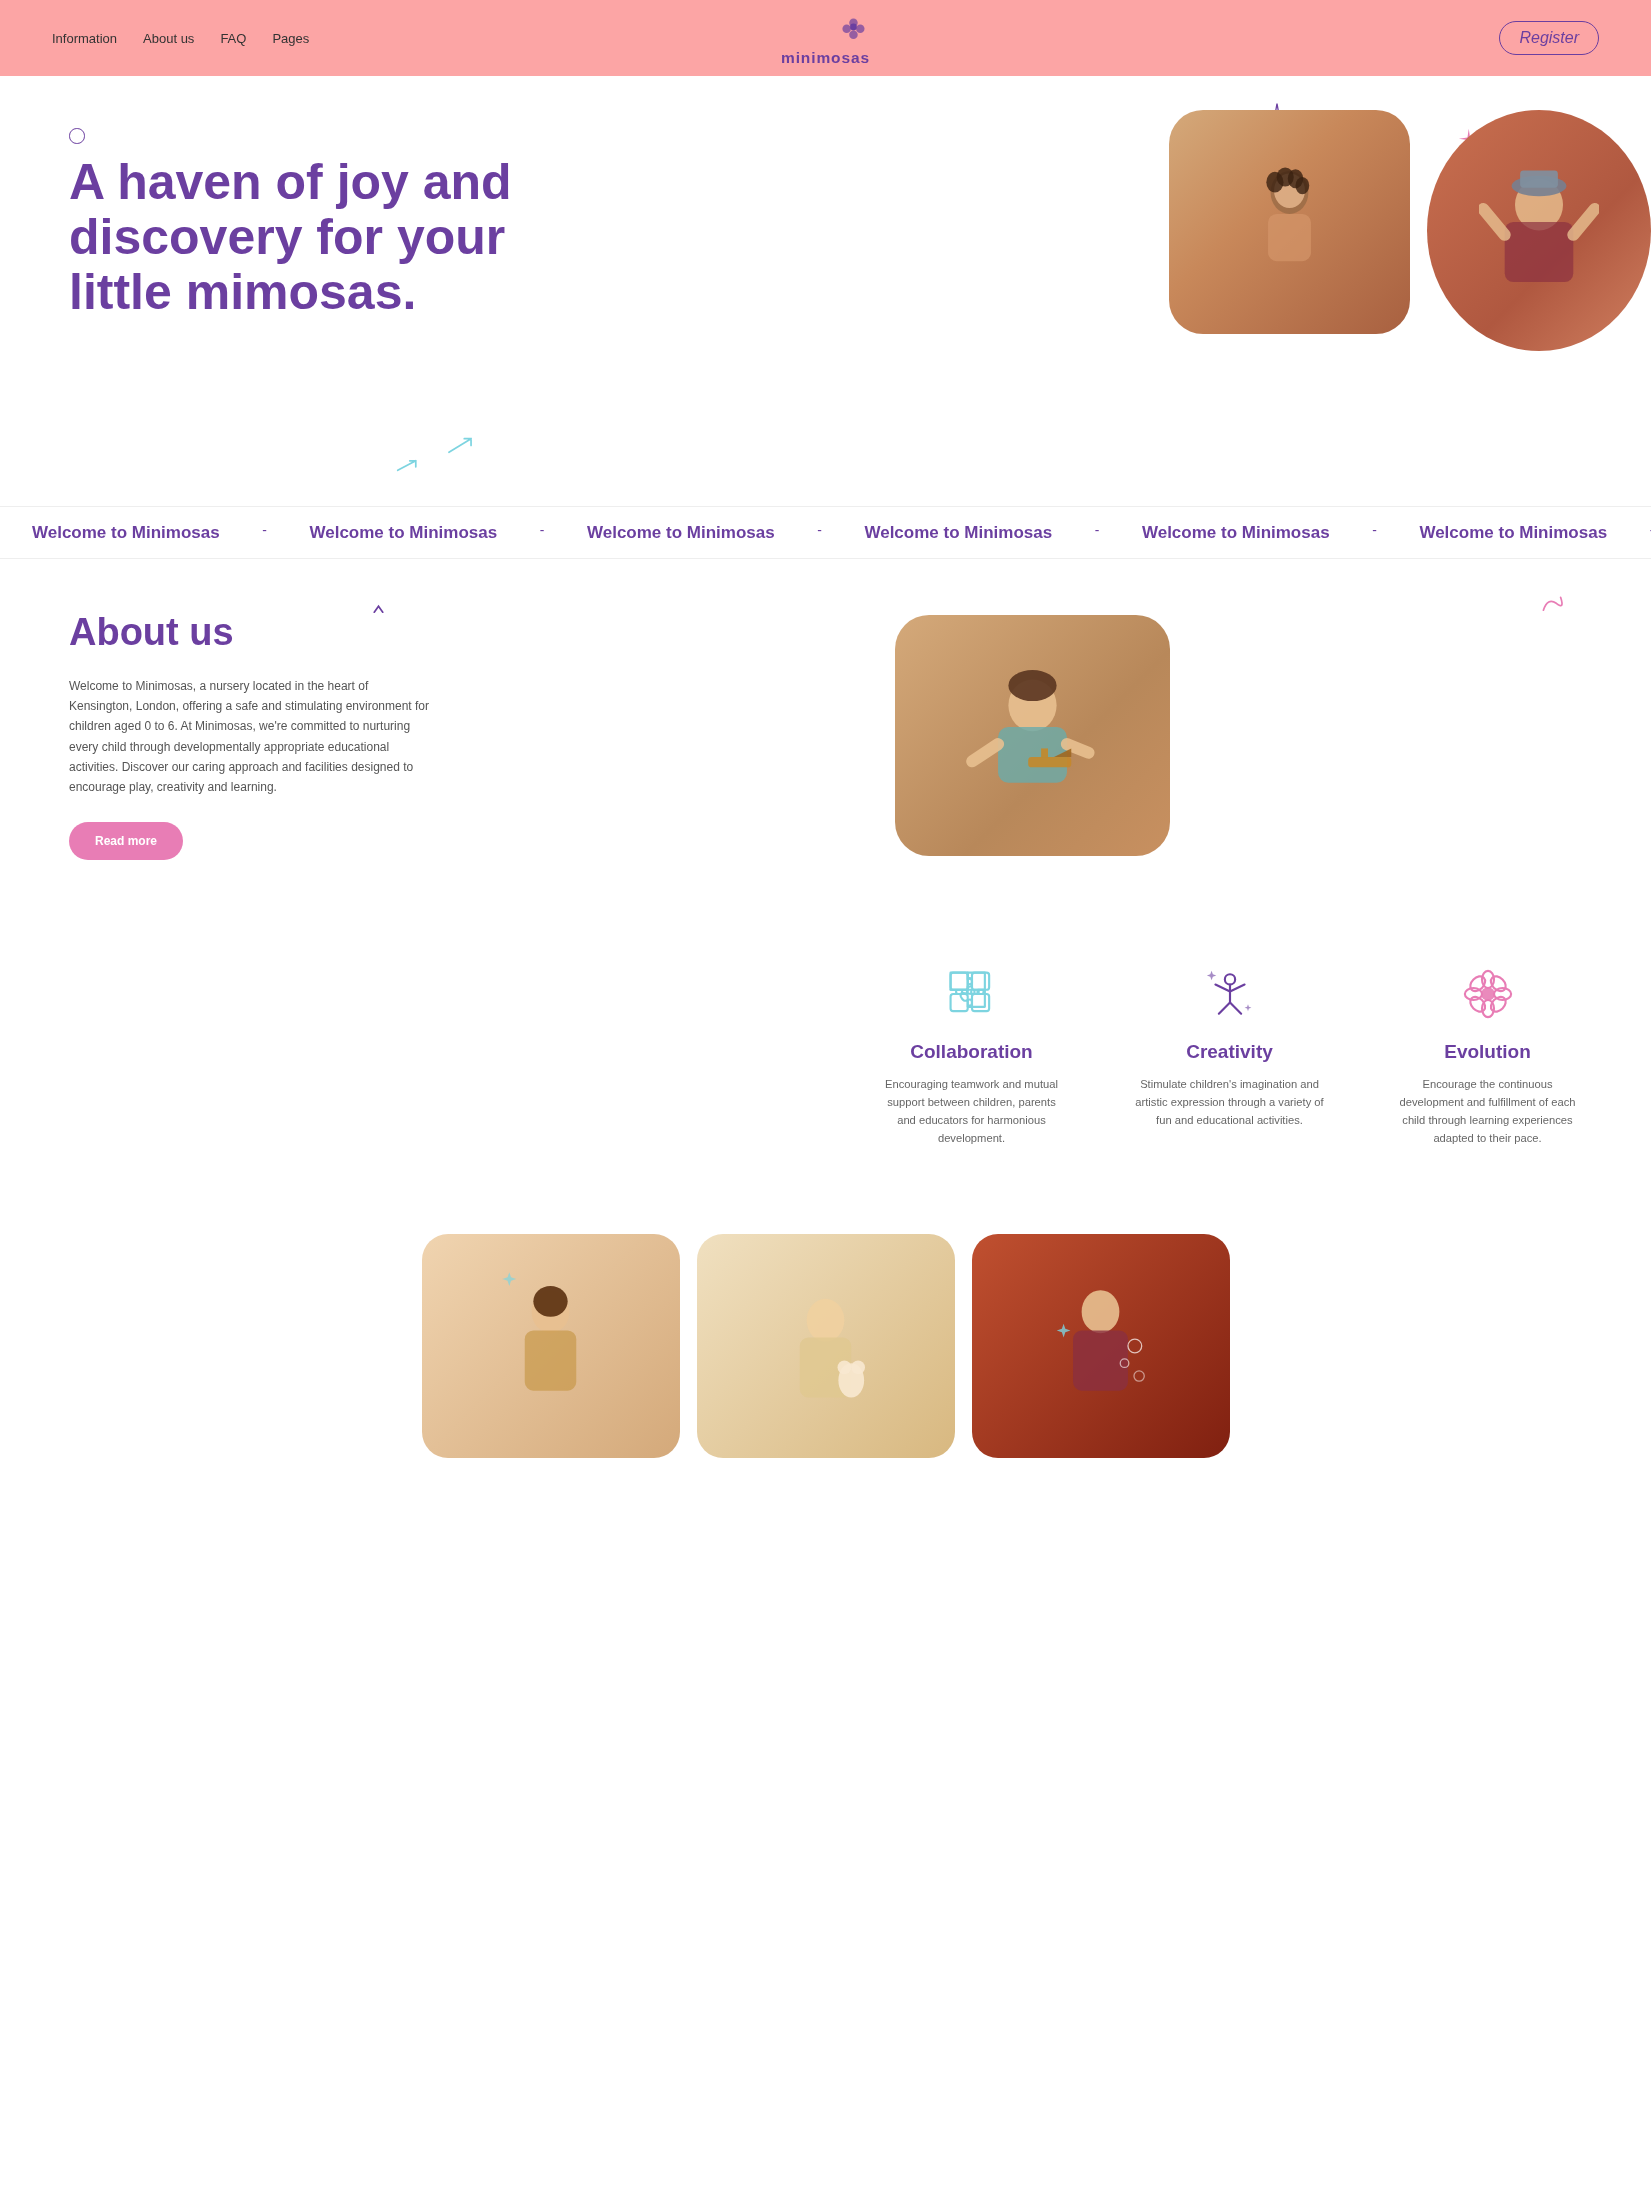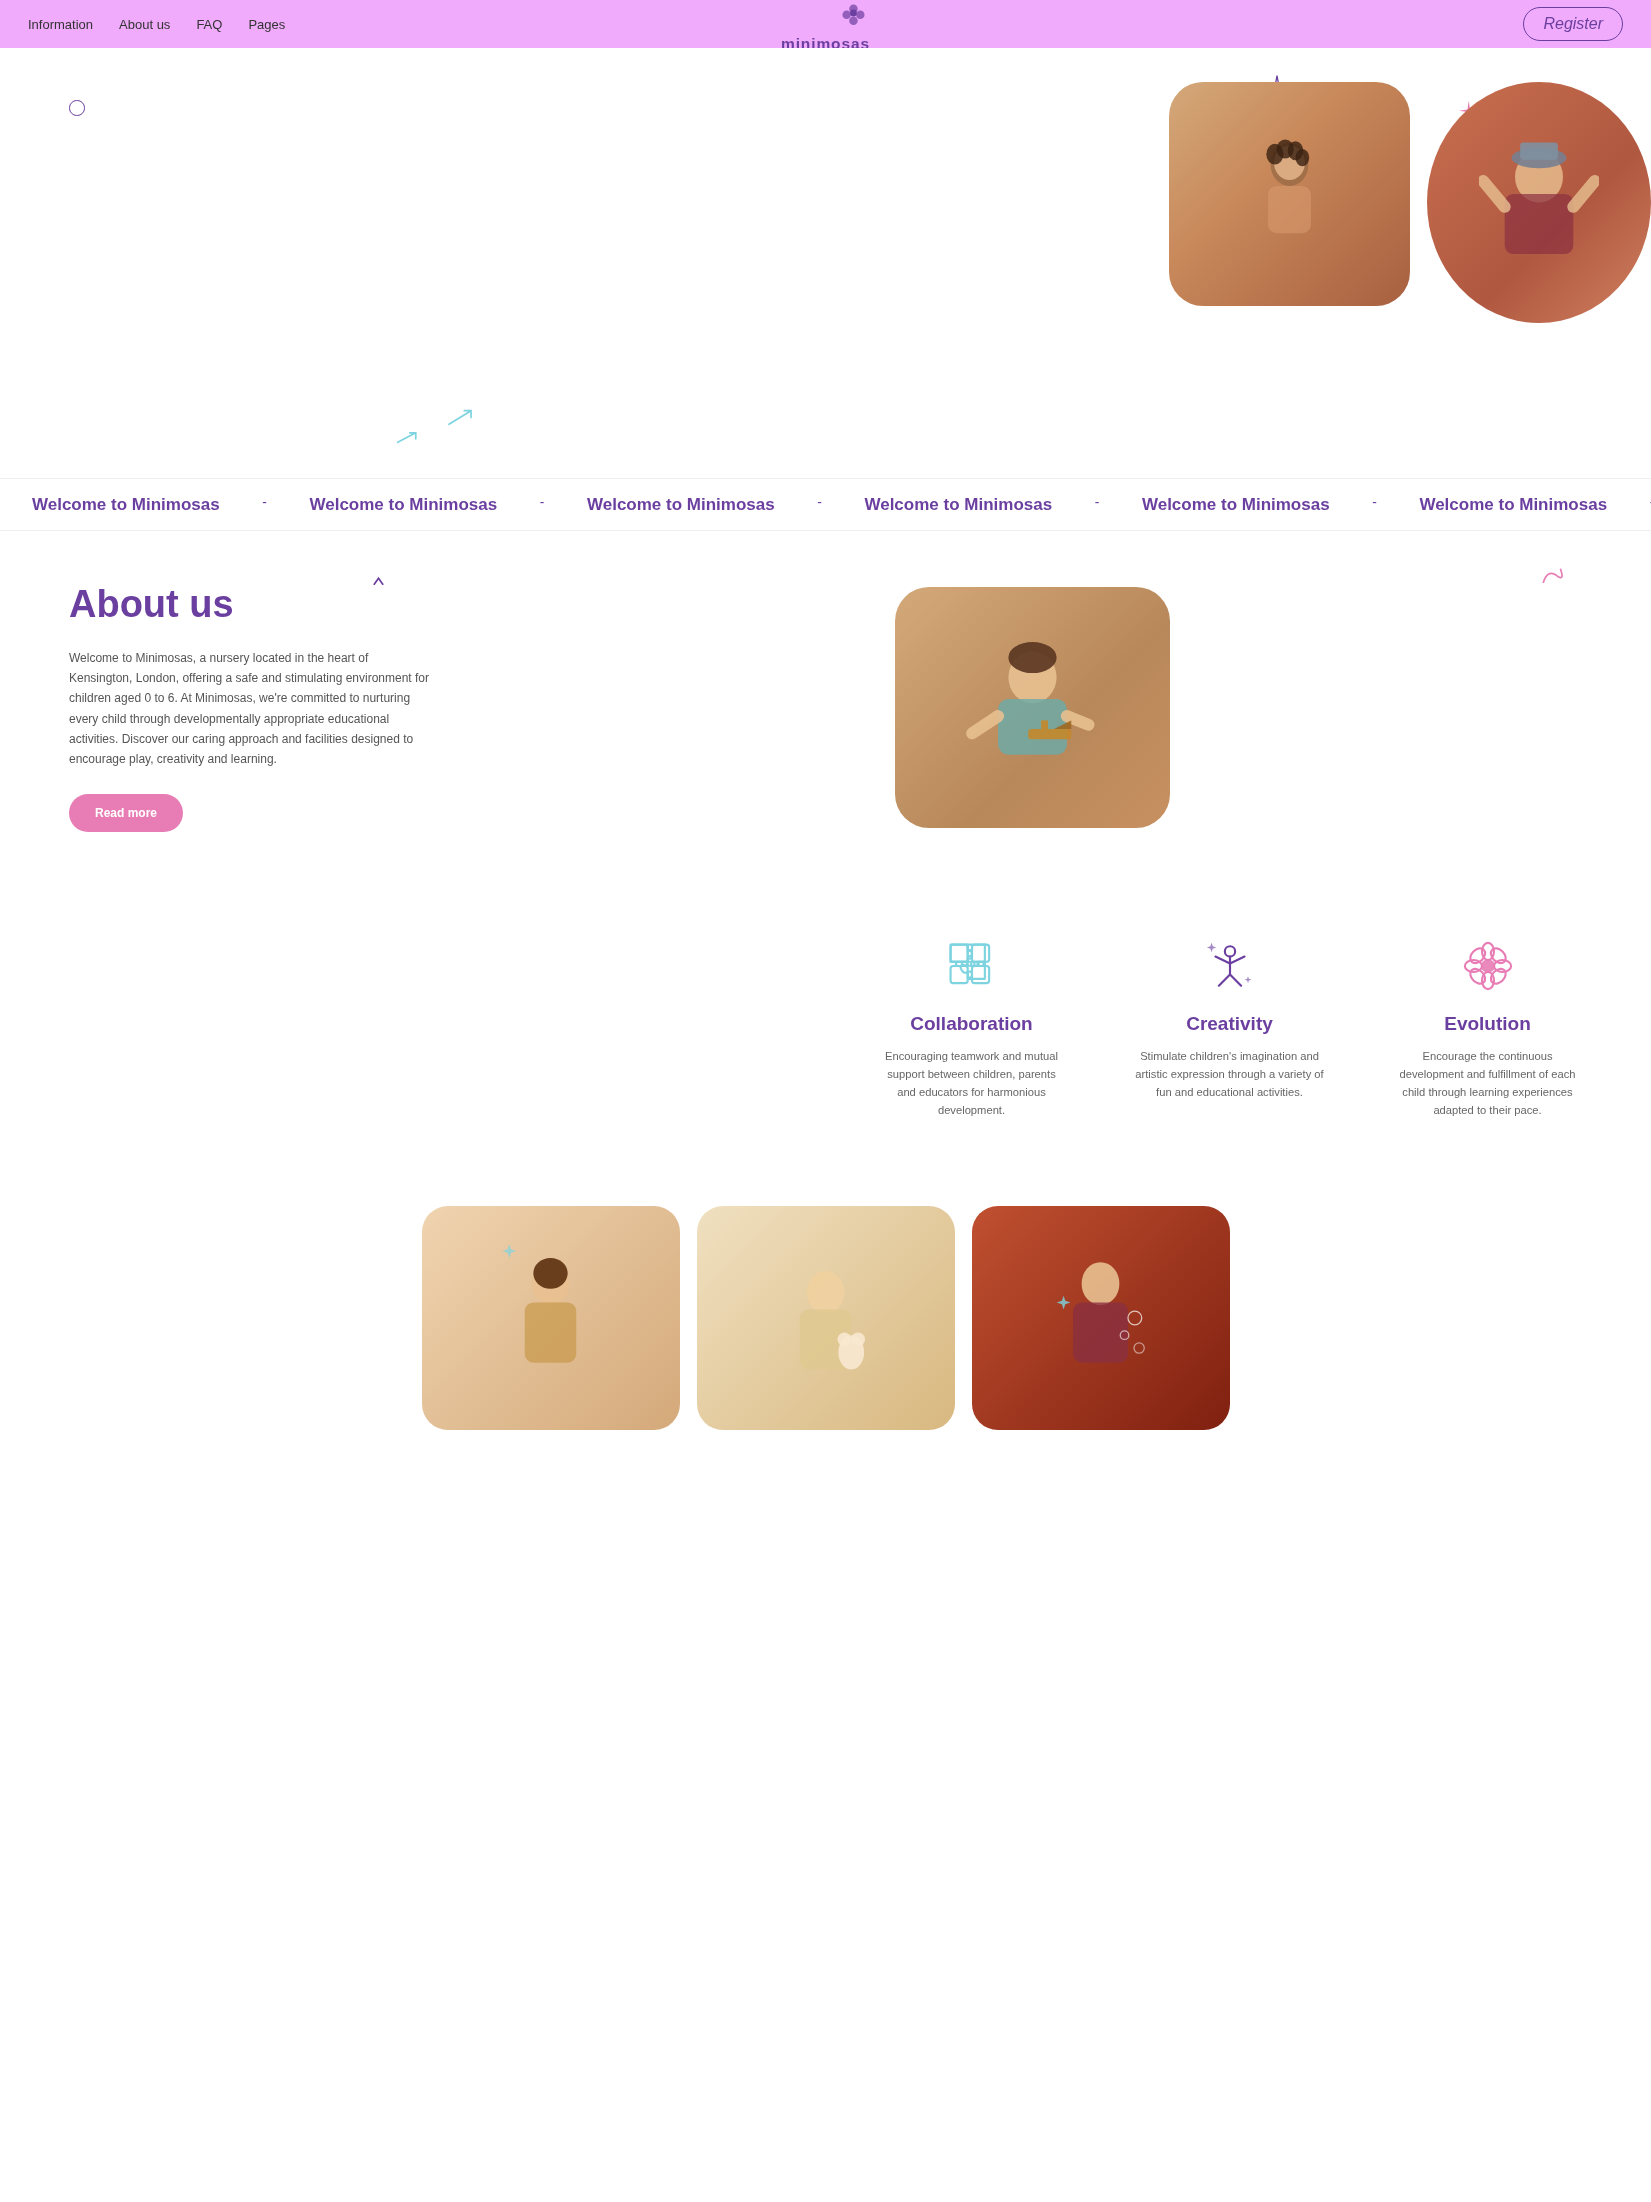--- a/index.html
+++ b/index.html
@@ -1,25 +1,25 @@
 <!DOCTYPE html>
 <html style="font-size:13.8px"><head>
   <meta charset="utf-8">
   <style>
     * { margin: 0; padding: 0; box-sizing: border-box; }
     body { font-family: 'Arial', sans-serif; background: #fff; overflow-x: hidden; }
 
     
     .navbar {
-      background: #f0abfc;
+      background: #fca5a5;
       display: flex;
       align-items: center;
       justify-content: space-between;
-      padding: 0 28px;
-      height: 48px;
+      padding: 0 52px;
+      height: 76px;
       position: relative;
     }
     .nav-links {
       display: flex;
       gap: 26px;
       align-items: center;
     }
     .nav-links a {
       text-decoration: none;
       color: #333;
@@ -304,20 +304,21 @@
       </svg>
     </span>
     <span class="logo-text">minimosas</span>
   </div>
   <button class="nav-register">Register</button>
 </nav>
 
 <section class="hero" style="position:relative; overflow:hidden; min-height: 430px;">
   <div class="hero-content">
     <span class="hero-circle-decor"></span>
+    <h1 class="hero-title">A haven of joy and discovery for your little mimosas.</h1>
   </div>
 
   <svg class="decor-abs" style="top:26px;right:361px;" width="26" height="26" viewBox="0 0 30 30">
     <path d="M15 2 L17 13 L28 15 L17 17 L15 28 L13 17 L2 15 L13 13 Z" fill="none" stroke="#6b3fa0" stroke-width="1.5"></path>
   </svg>
   <svg class="decor-abs" style="top:52px;right:172px;" width="21.5" height="21.5" viewBox="0 0 25 25">
     <path d="M12.5 1 L14 11 L24 12.5 L14 14 L12.5 24 L11 14 L1 12.5 L11 11 Z" fill="#e87db5"></path>
   </svg>
   <svg class="decor-abs" style="top:129px;right:112px;" width="30" height="21.5" viewBox="0 0 35 25">
     <path d="M5 20 Q10 5 20 12 Q30 20 25 5" fill="none" stroke="#e87db5" stroke-width="2" stroke-linecap="round"></path>

